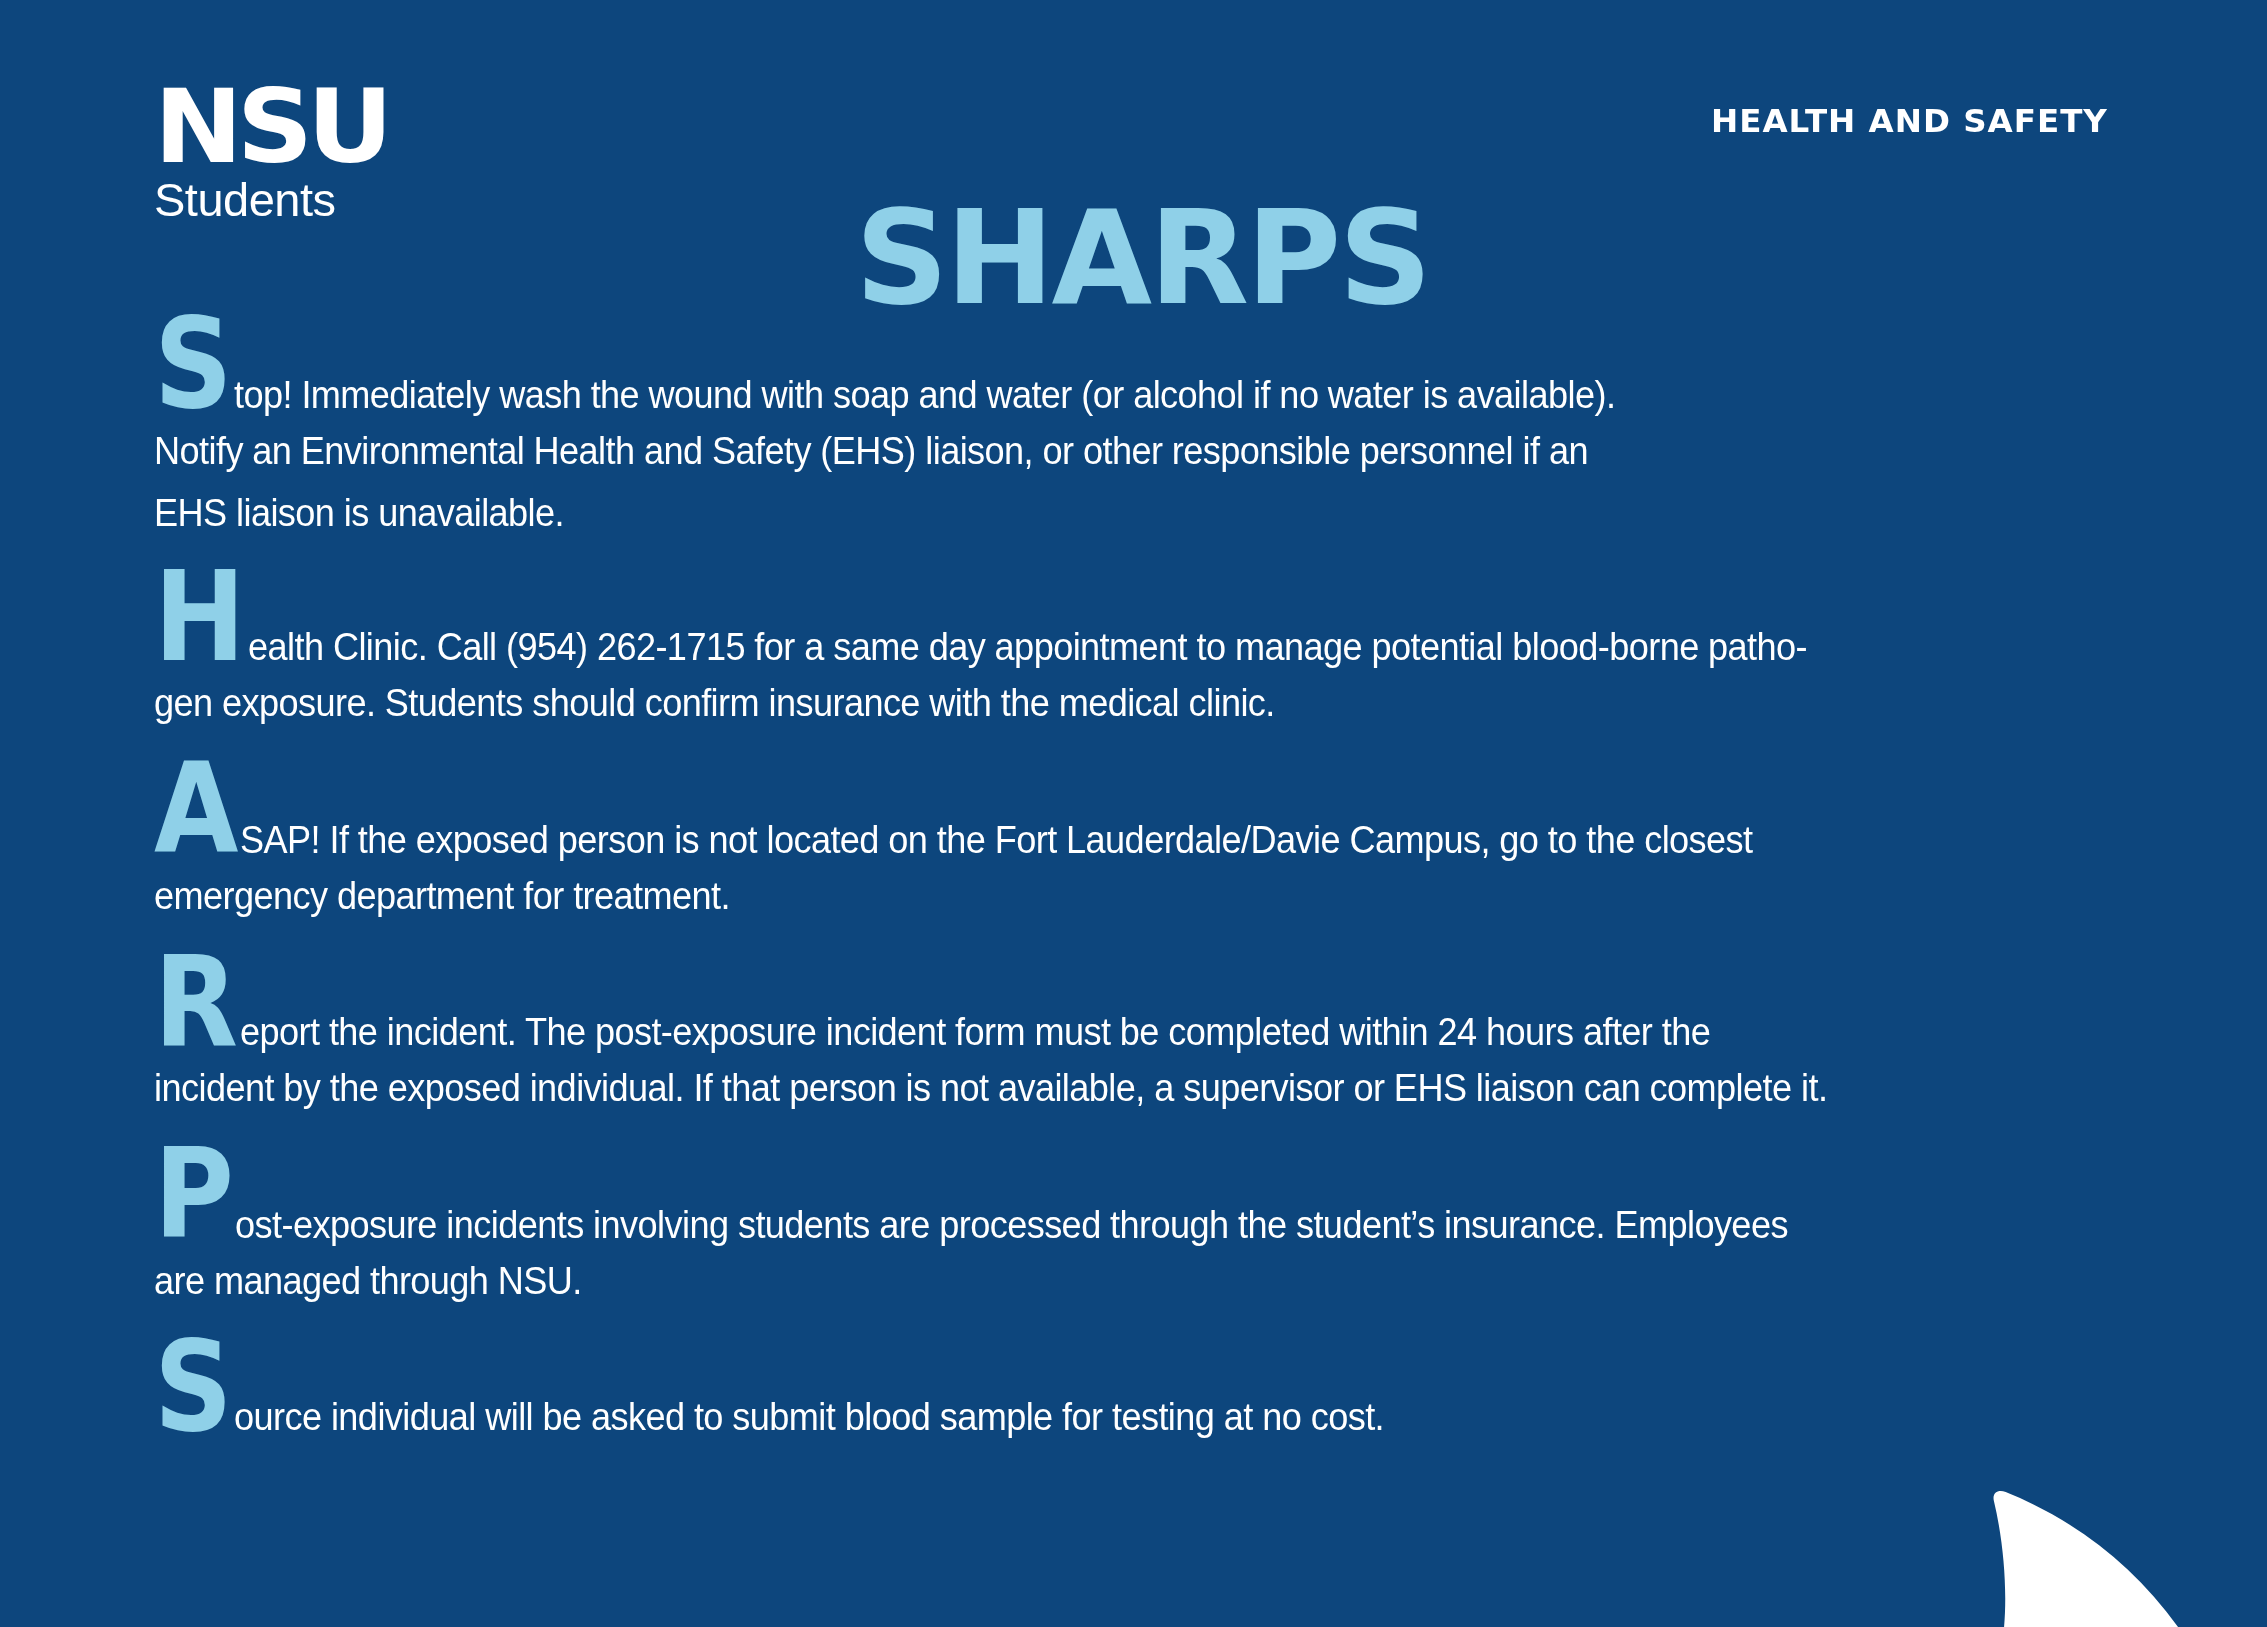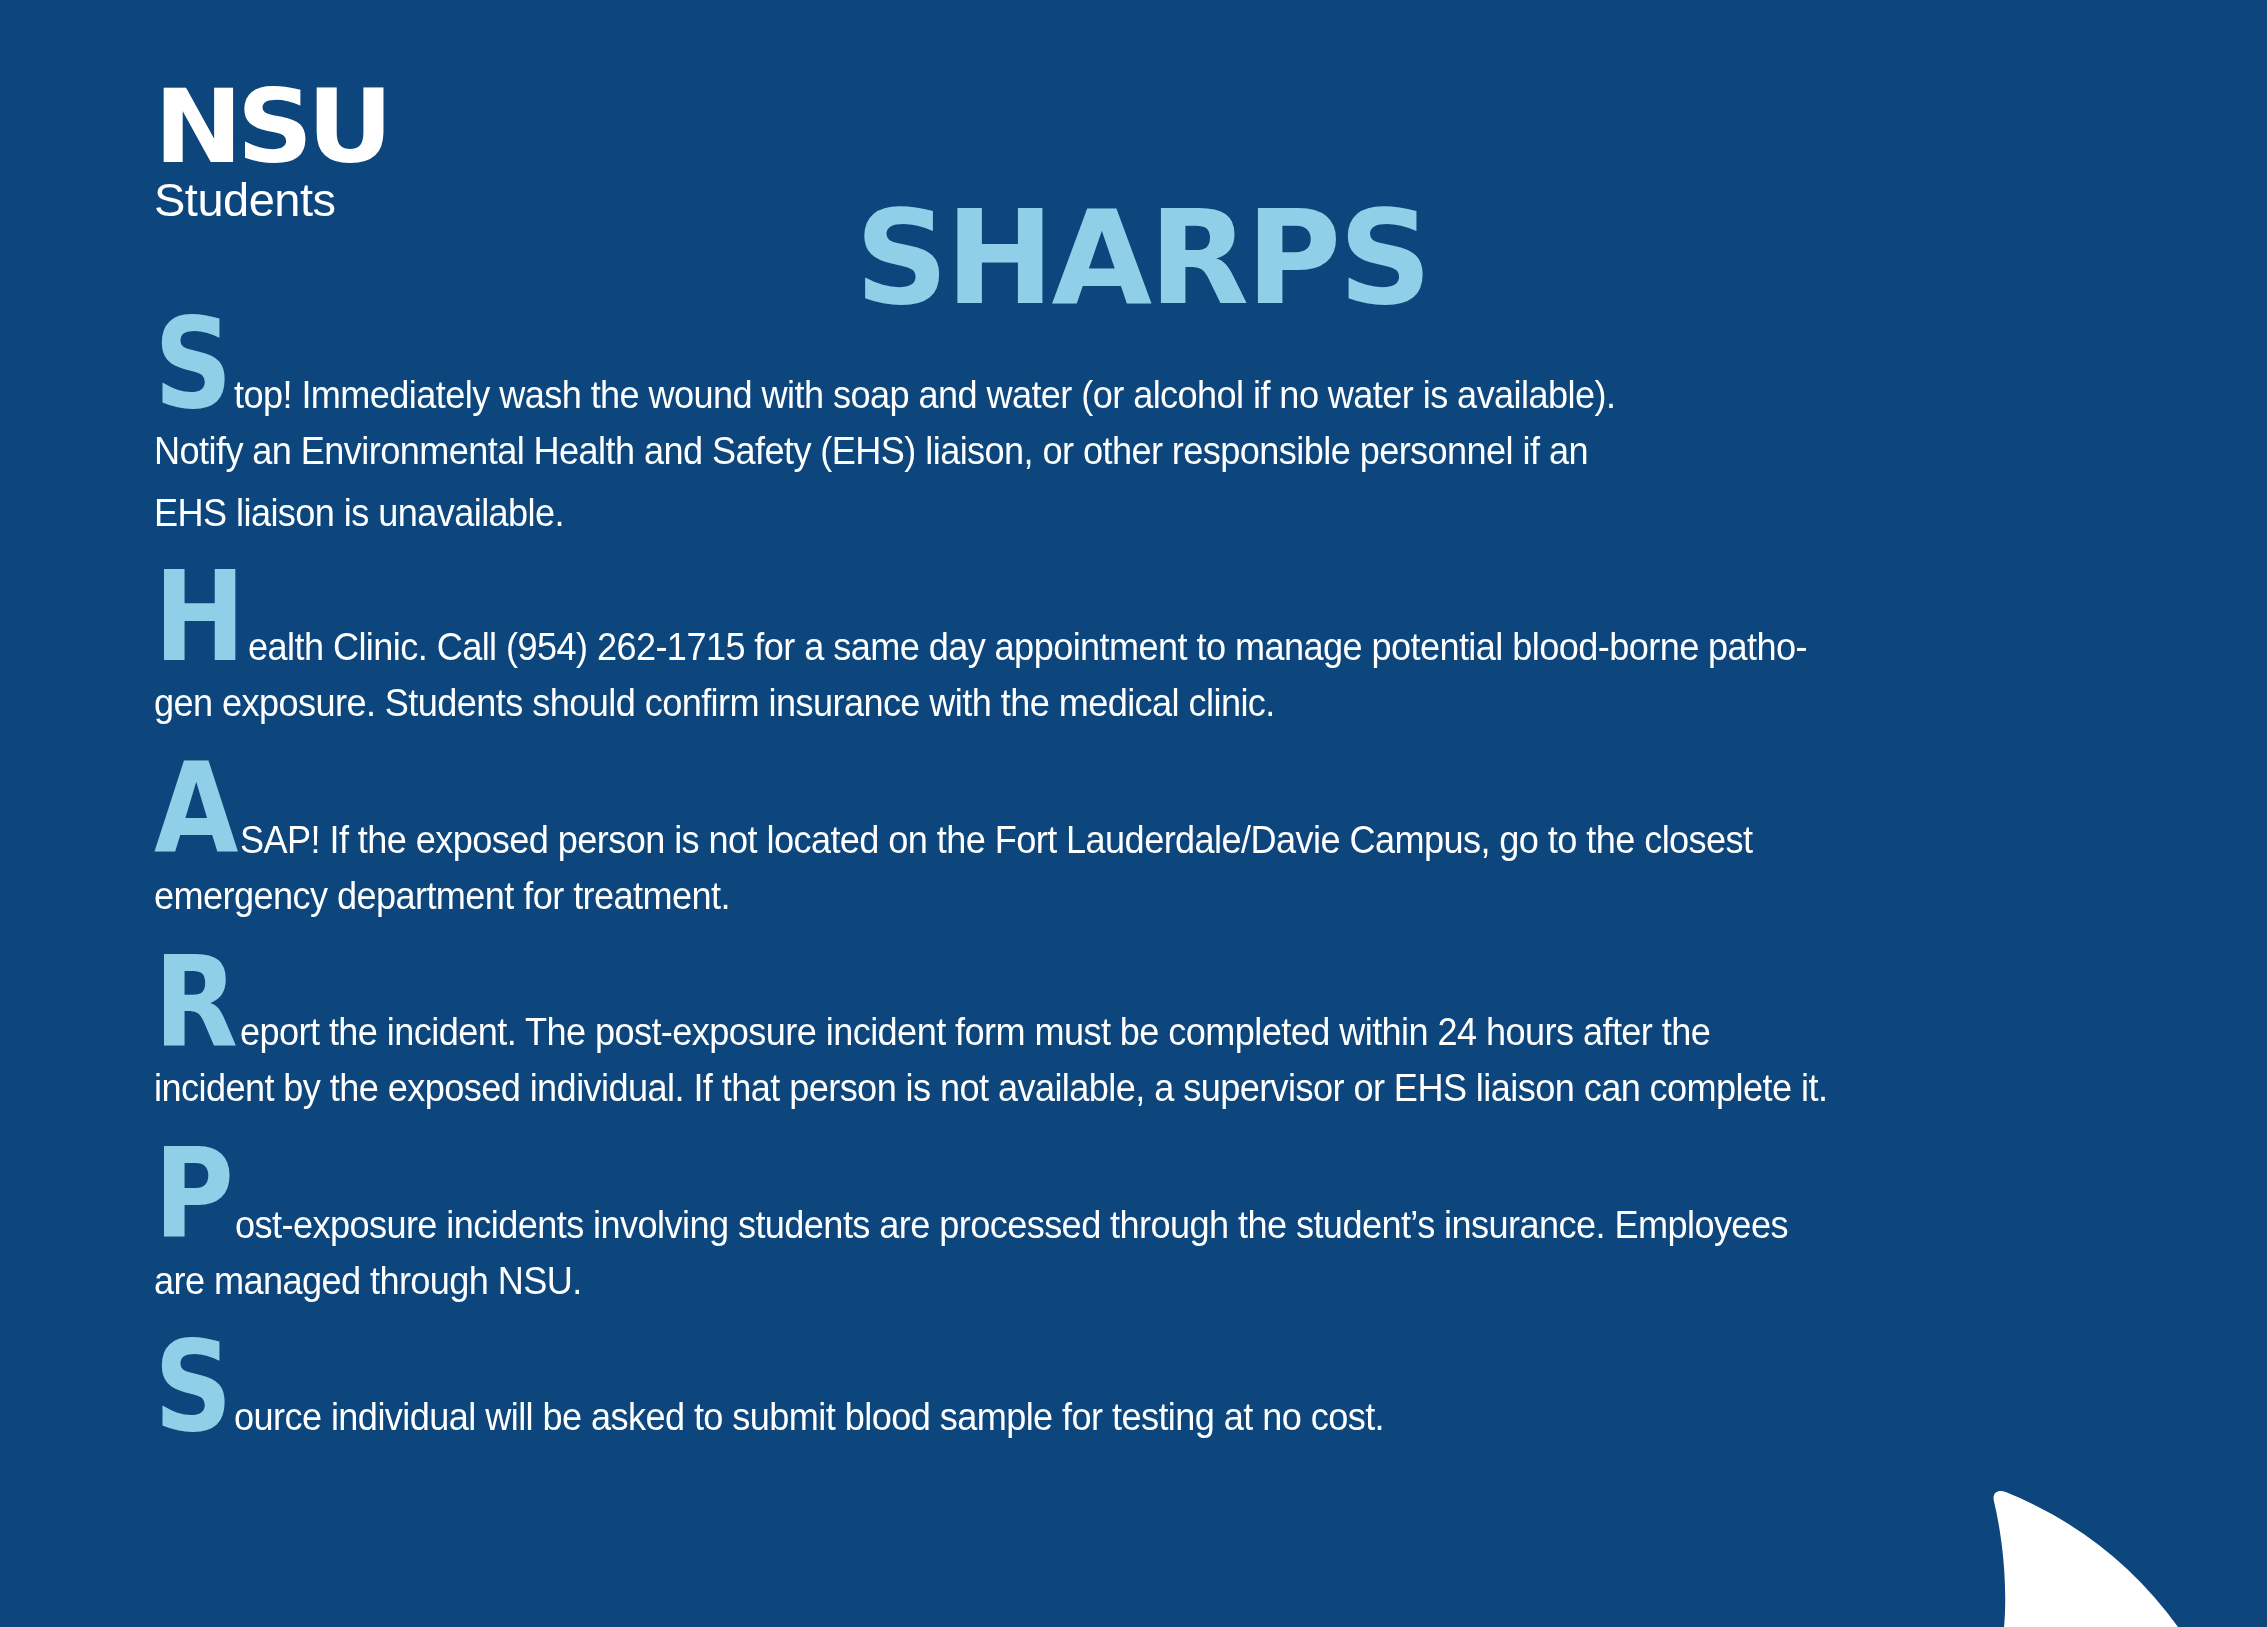--- a/index.html
+++ b/index.html
@@ -60,20 +60,21 @@
 </style>
 </head>
 <body>
 
 <div class="logo">
   <span class="logo-nsu">NSU</span>
   <span class="logo-florida">Students</span>
 </div>
 
 <div class="dept">
+  <span>HEALTH AND SAFETY</span>
 </div>
 
 <div class="title">SHARPS</div>
 
 <div class="sections">
 
   <div class="section" style="margin-top:0px;">
     <div class="first-line">
       <span class="drop">S</span>
       <span class="line">top! Immediately wash the wound with soap and water (or alcohol if no water is available).</span>

